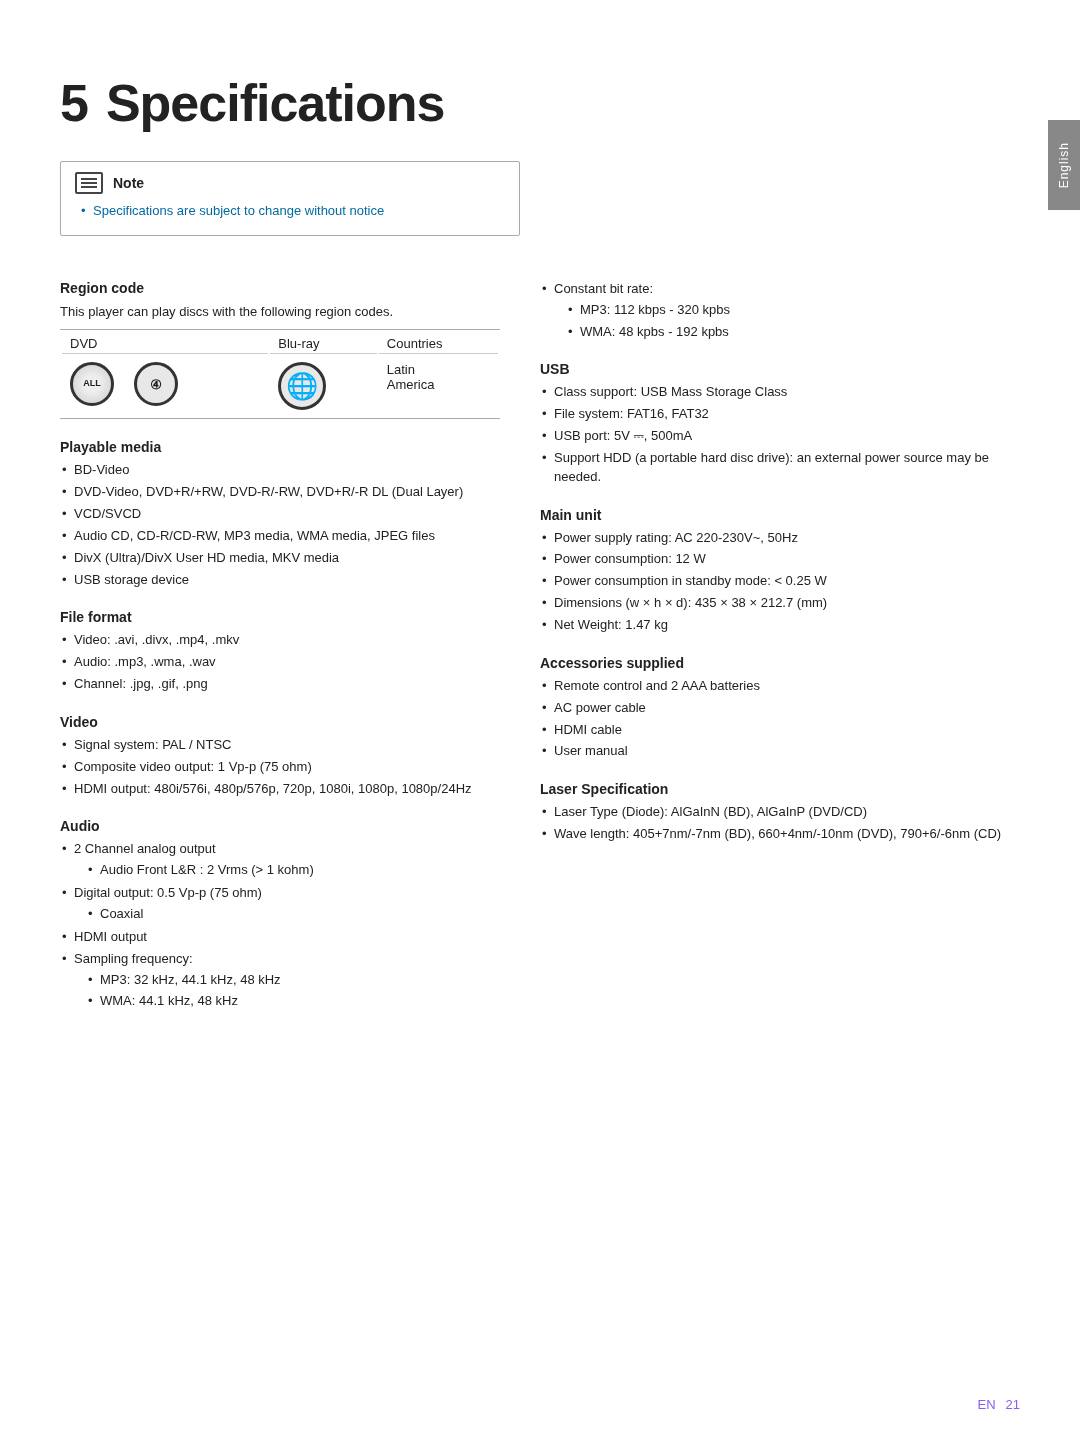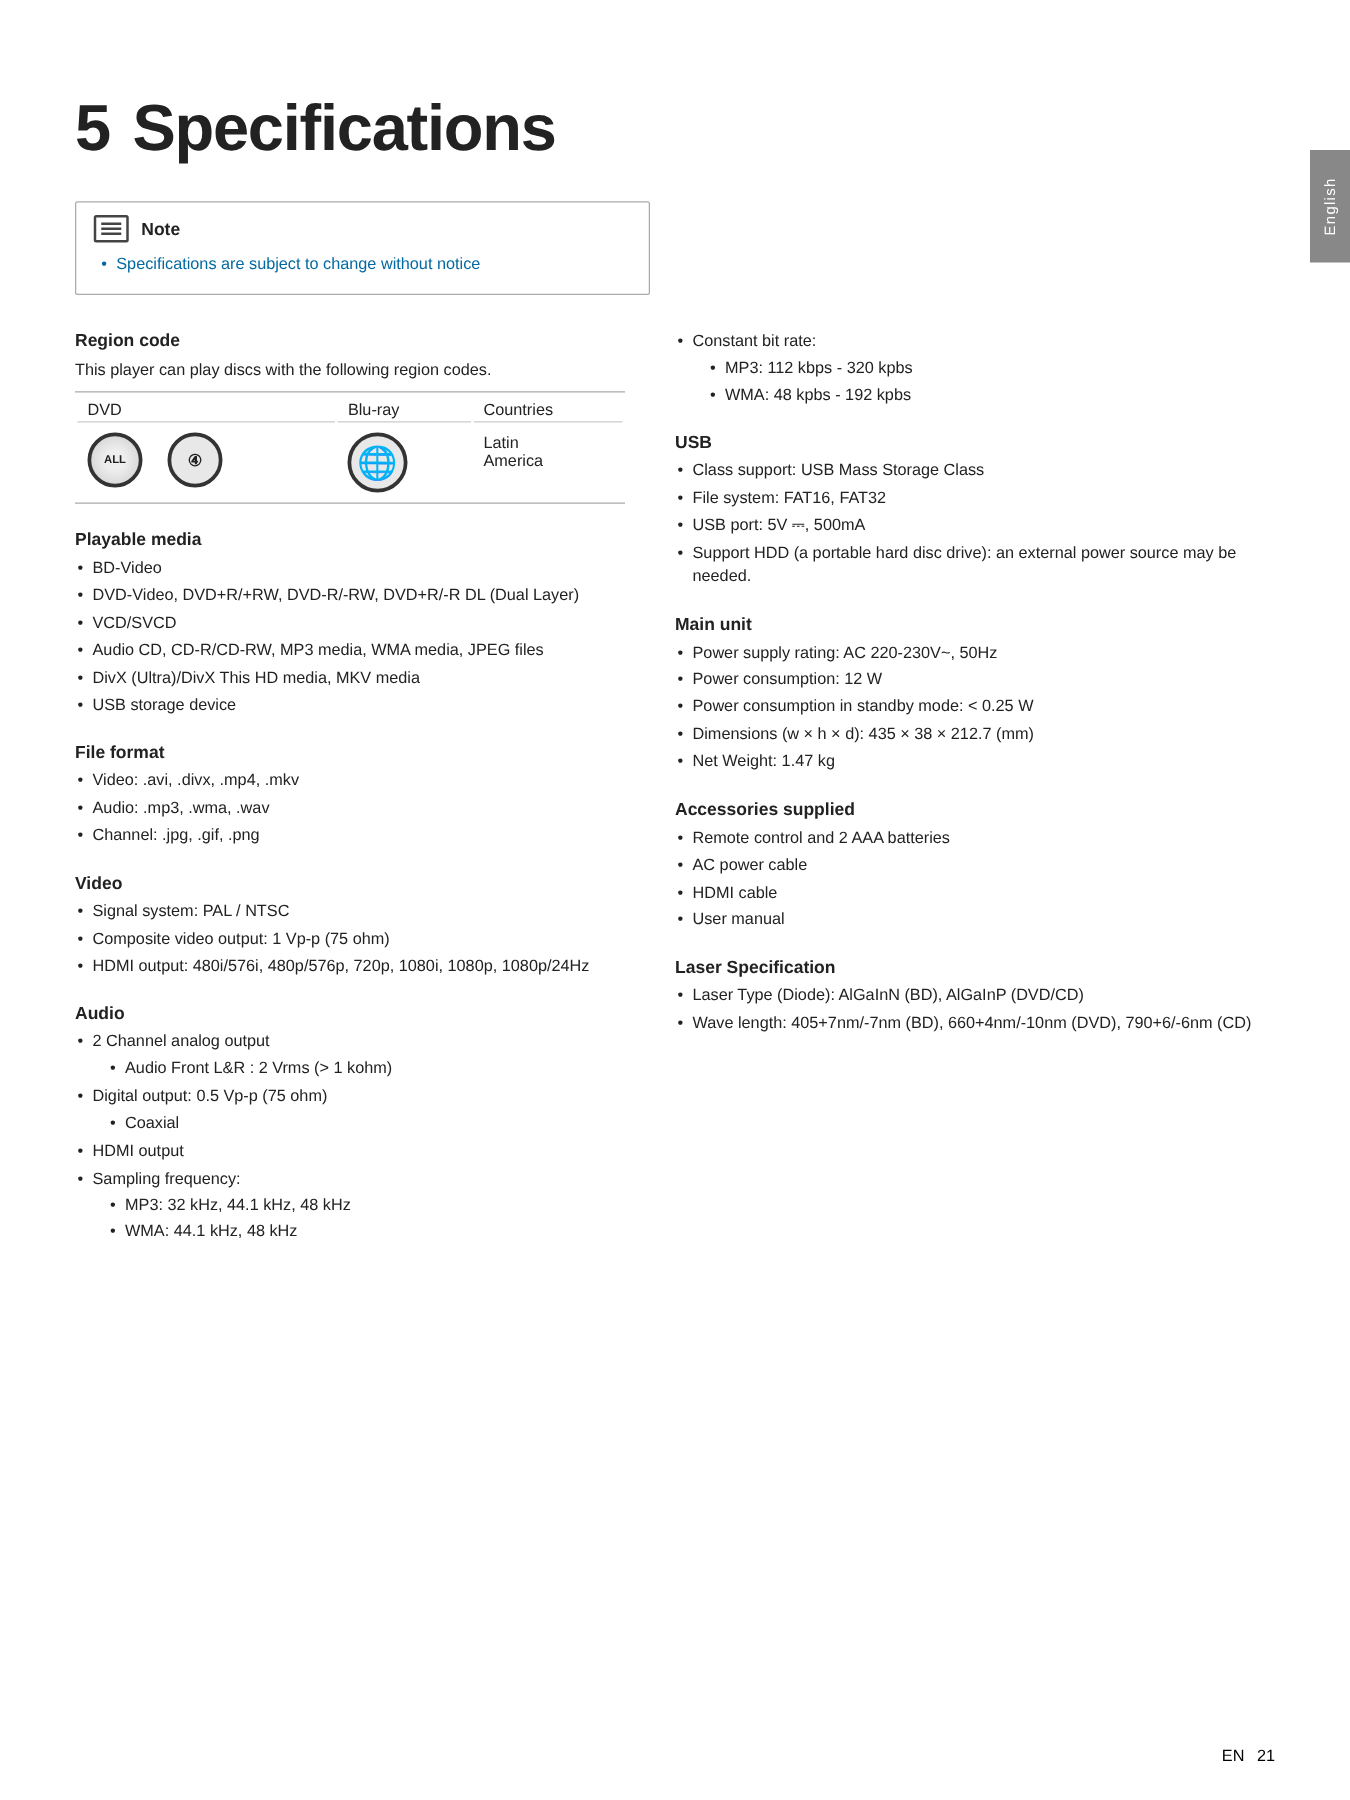--- a/index.html
+++ b/index.html
@@ -23,21 +23,21 @@
     }
 
     .page-title span.chapter-num {
       margin-right: 18px;
     }
 
     .note-box {
       border: 1.5px solid #aaa;
       border-radius: 2px;
       padding: 10px 14px 10px 14px;
-      margin-bottom: 28px;
+      margin-bottom: 44px;
       max-width: 460px;
       display: flex;
       flex-direction: column;
     }
 
     .note-header {
       display: flex;
       align-items: center;
       margin-bottom: 8px;
     }
@@ -196,21 +196,21 @@
 
     ul.spec-list li.sub-item::before {
       left: 14px;
     }
 
     .page-footer {
       position: absolute;
       bottom: 28px;
       right: 60px;
       font-size: 13px;
-      color: #000000;
+      color: #8b5cf6;
       display: flex;
       align-items: center;
       gap: 10px;
       padding-left: 35px;
     }
 
     .sidebar-tab {
       position: absolute;
       top: 0;
       right: 0;
@@ -295,21 +295,21 @@
         </tr>
       </tbody>
     </table>
 
     <div class="section-title">Playable media</div>
     <ul class="spec-list">
       <li>BD-Video</li>
       <li>DVD-Video, DVD+R/+RW, DVD-R/-RW, DVD+R/-R DL (Dual Layer)</li>
       <li>VCD/SVCD</li>
       <li>Audio CD, CD-R/CD-RW, MP3 media, WMA media, JPEG files</li>
-      <li>DivX (Ultra)/DivX This HD media, MKV media</li>
+      <li>DivX (Ultra)/DivX User HD media, MKV media</li>
       <li>USB storage device</li>
     </ul>
 
     <div class="section-title">File format</div>
     <ul class="spec-list">
       <li>Video: .avi, .divx, .mp4, .mkv</li>
       <li>Audio: .mp3, .wma, .wav</li>
       <li>Channel: .jpg, .gif, .png</li>
     </ul>
 

